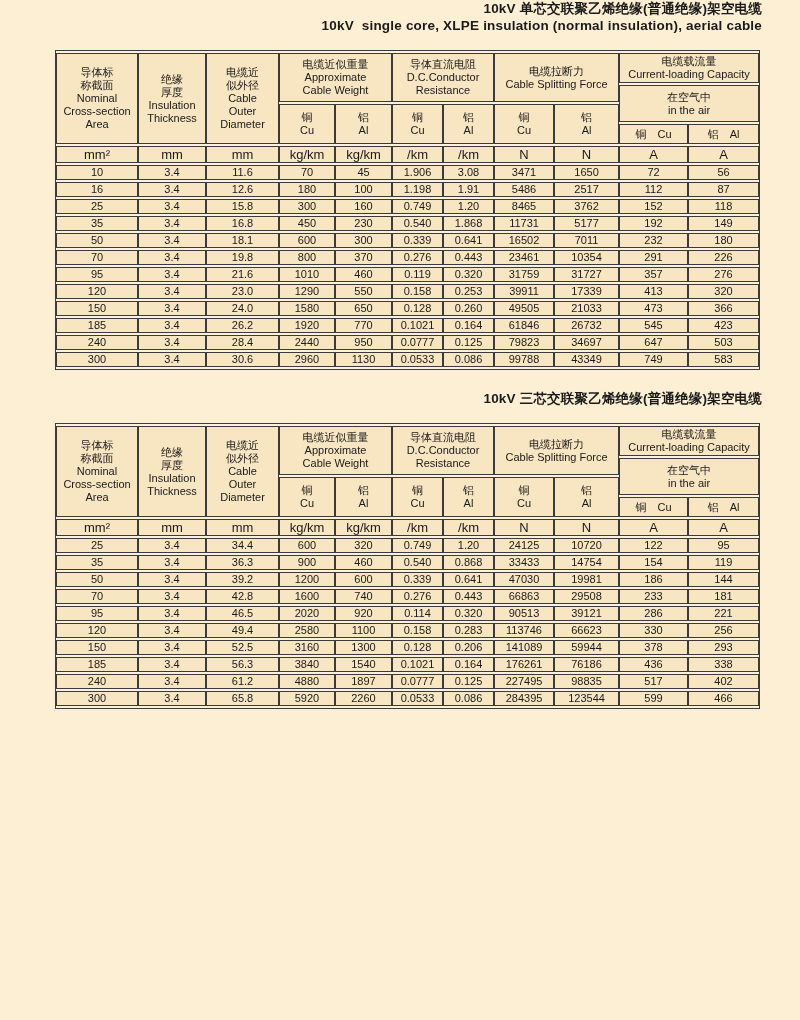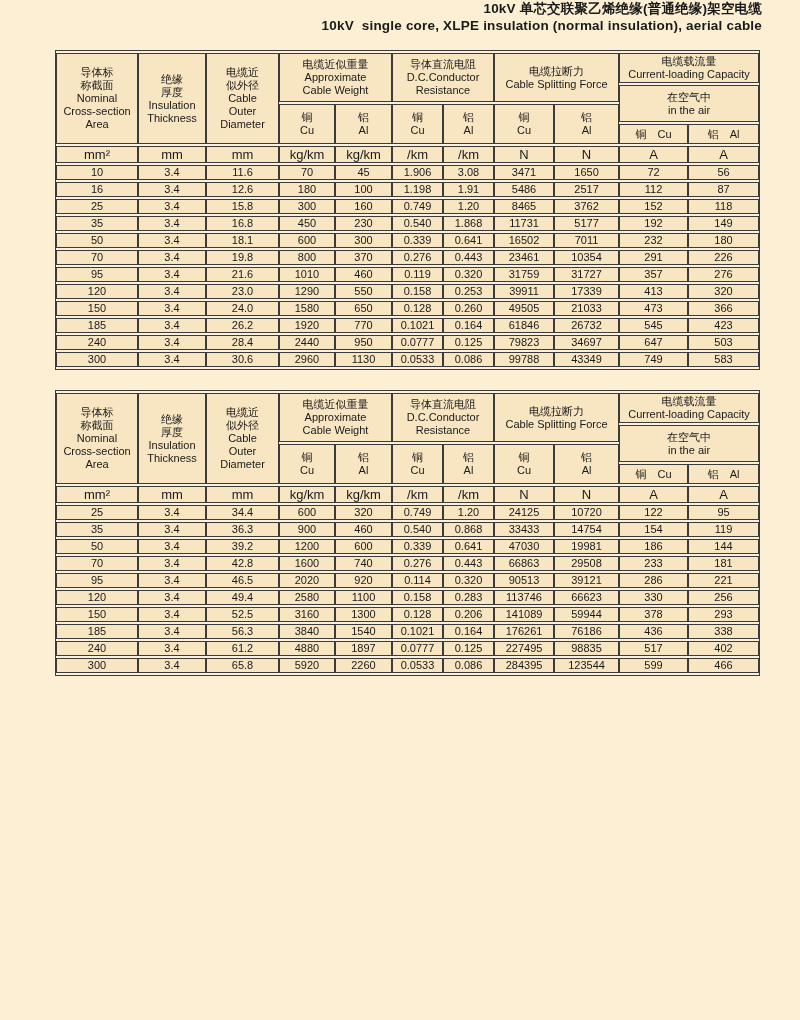--- a/index.html
+++ b/index.html
@@ -277,20 +277,21 @@
           <td>0.086</td>
           <td>99788</td>
           <td>43349</td>
           <td>749</td>
           <td>583</td>
         </tr>
       </tbody>
   </table>
 
   <div class="titles titles-2">
+    <div class="t-zh">10kV 三芯交联聚乙烯绝缘(普通绝缘)架空电缆</div>
   </div>
 
   <table class="spec">
     <colgroup>
       <col style="width:82px">
         <col style="width:68px">
         <col style="width:73px">
       <col style="width:56px">
         <col style="width:57px">
       <col style="width:51px">

